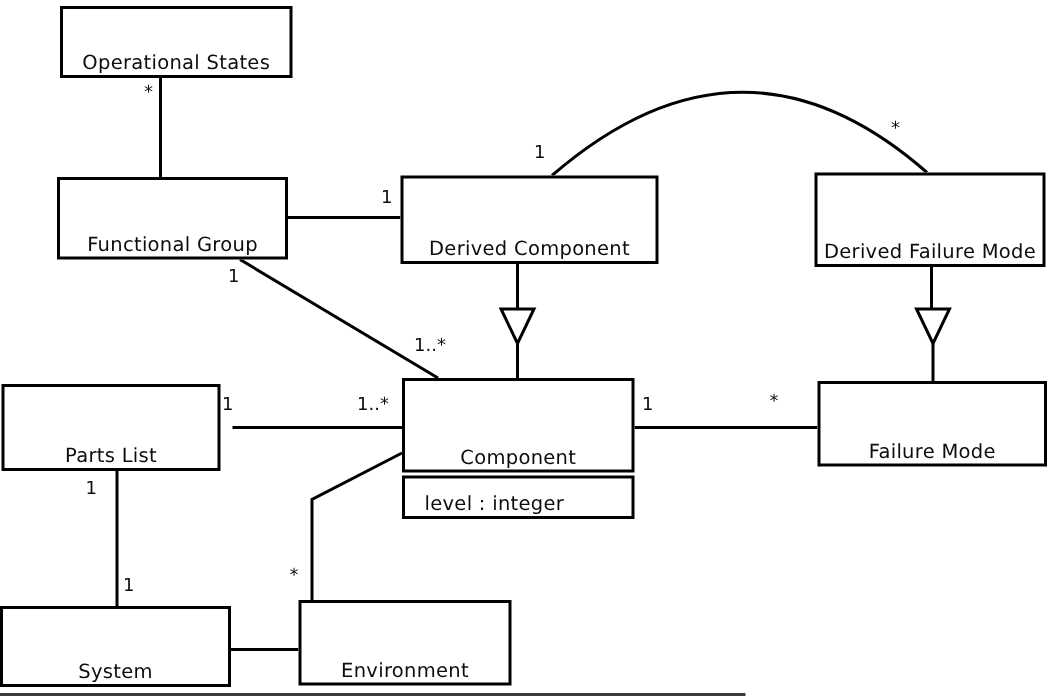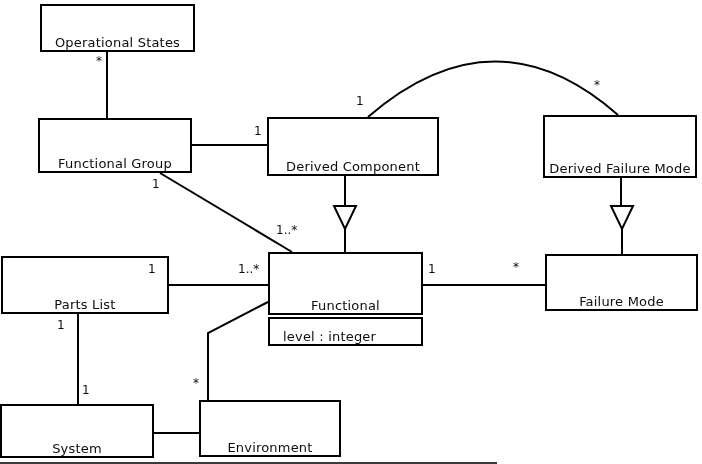--- a/index.html
+++ b/index.html
@@ -90,26 +90,26 @@
   </div>
 
   <div class="node" style="left:267px; top:117px; width:172px; height:59px;">
     <span>Derived Component</span>
   </div>
 
   <div class="node" style="left:543px; top:115px; width:154px; height:63px;">
     <span>Derived Failure Mode</span>
   </div>
 
-  <div class="node" style="left:1px; top:256px; width:168px; height:58px;">
+  <div class="node" style="left:1px; top:256px; width:146px; height:58px;">
     <span>Parts List</span>
   </div>
 
   <div class="node" style="left:268px; top:252px; width:155px; height:63px;">
-    <span>Functional</span>
+    <span>Component</span>
   </div>
   <div class="node attr" style="left:268px; top:317px; width:155px; height:29px;">
     <span>level : integer</span>
   </div>
 
   <div class="node" style="left:545px; top:254px; width:153px; height:57px;">
     <span>Failure Mode</span>
   </div>
 
   <div class="node" style="left:0px; top:404px; width:154px; height:54px;">

